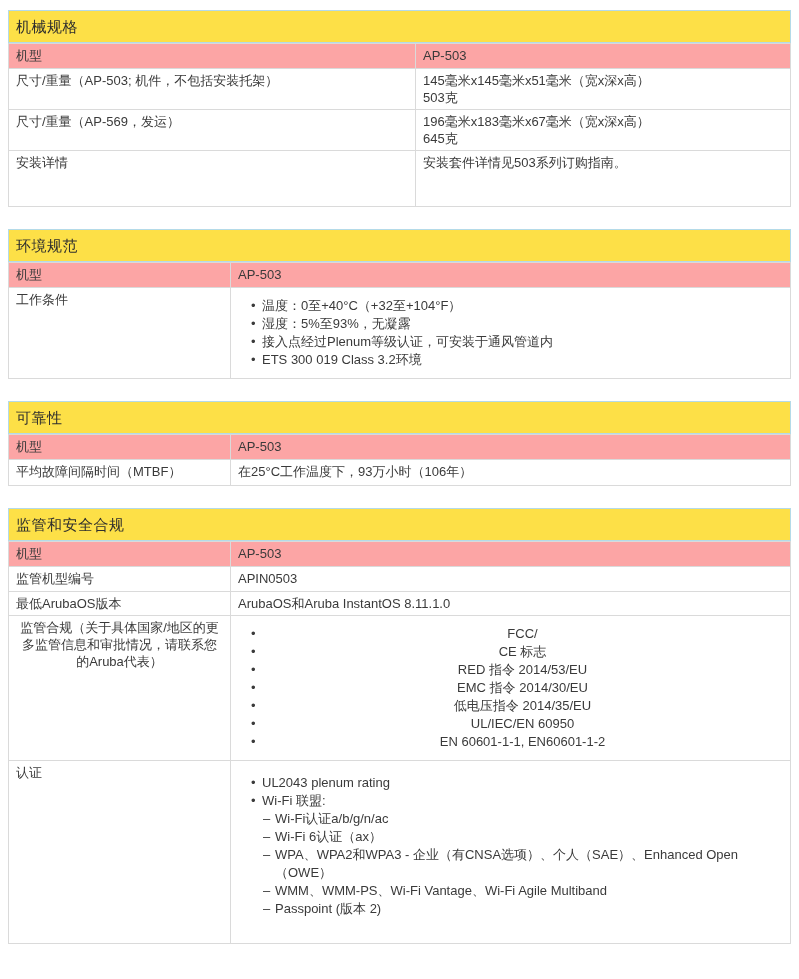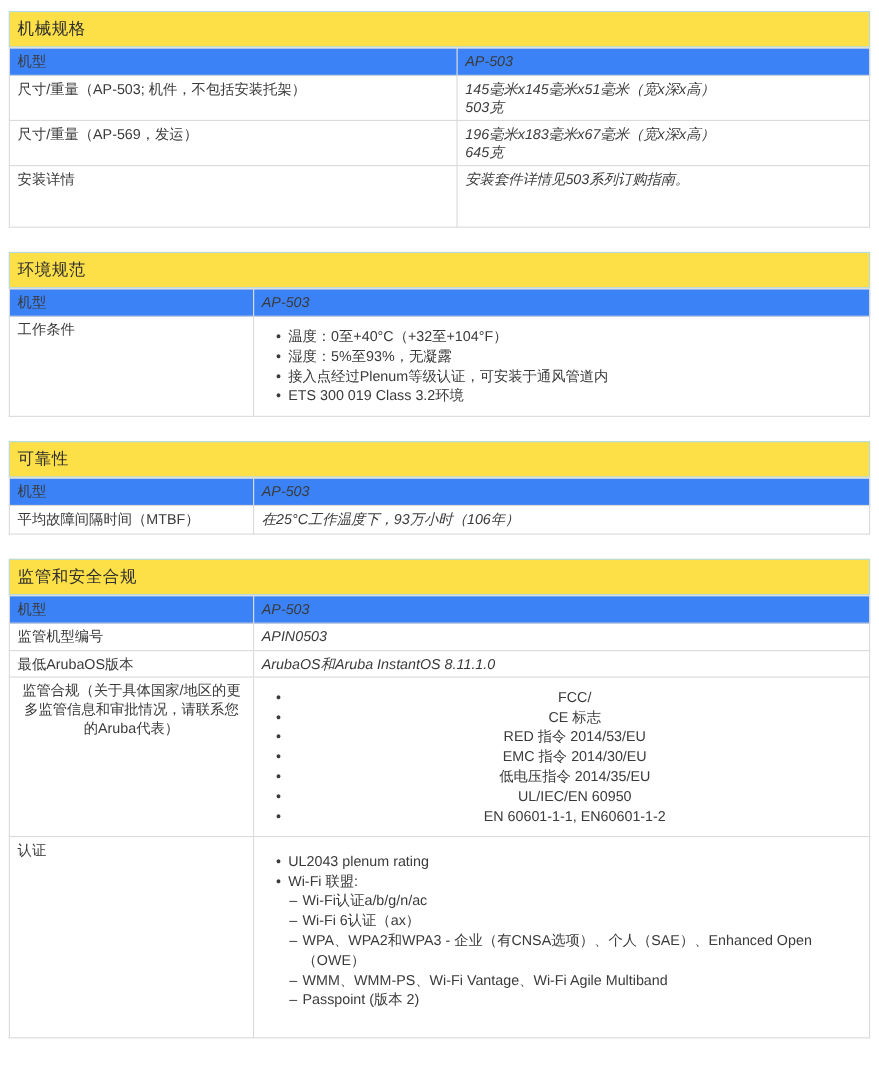--- a/index.html
+++ b/index.html
@@ -37,24 +37,24 @@
     table-layout: fixed;
     font-size: 13px;
   }
   table.spec-body td {
     border: 1px solid #dadada;
     padding: 3px 7px;
     vertical-align: top;
     line-height: 17px;
     word-break: break-word;
   }
-  tr.shaded td { background: #3b82f6; }
+  tr.shaded td { background: #fca5a5; }
   td.middle { vertical-align: middle; }
 
-  .vline { line-height: 17px; font-style: italic; }
+  .vline { line-height: 17px; }
 
   ul.blist {
     list-style: none;
     margin: 0;
     padding: 6px 0 6px 13px;
   }
   ul.blist > li {
     position: relative;
     padding-left: 11px;
     line-height: 18px;

